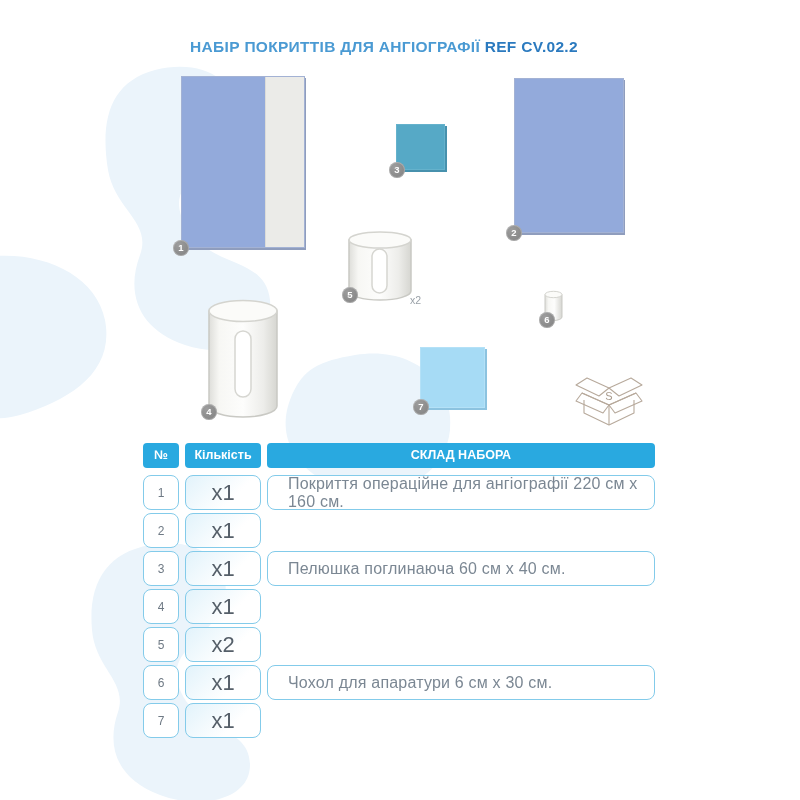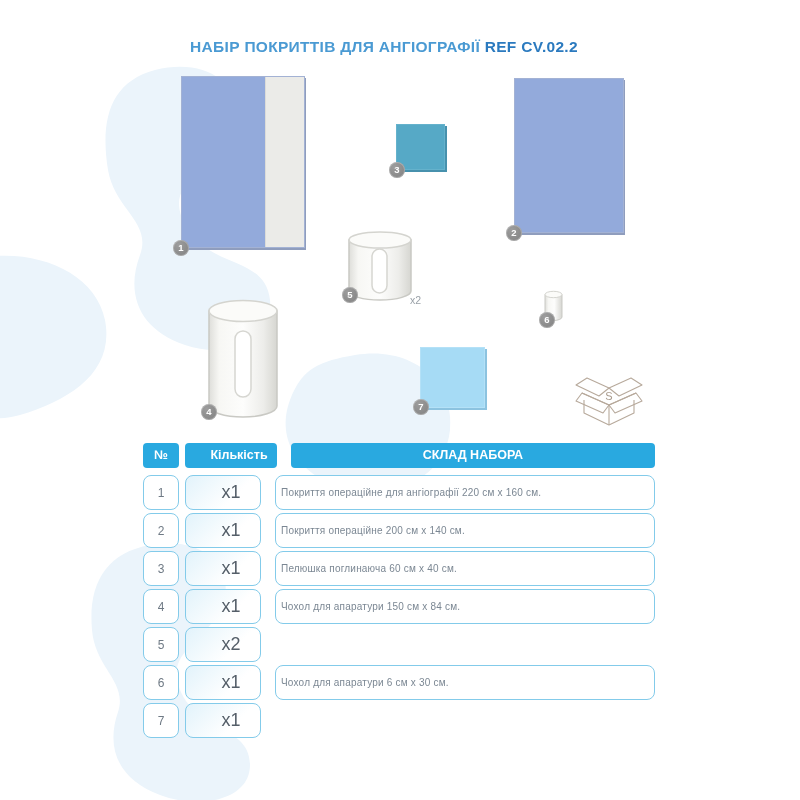--- a/index.html
+++ b/index.html
@@ -101,46 +101,46 @@
     background: #29a9e0;
     color: #ffffff;
     font-weight: bold;
     font-size: 12.5px;
     border-radius: 4px;
     height: 25px;
     line-height: 25px;
     text-align: center;
   }
   .col-num  { width: 36px; flex: 0 0 36px; }
-  .col-qty  { width: 76px; flex: 0 0 76px; padding-left: 16px; }
-  .col-desc { flex: 1 1 auto; margin-left: 8px; }
+  .col-qty  { width: 76px; flex: 0 0 76px; }
+  .col-desc { flex: 1 1 auto; }
 
   .t-row { display: flex; gap: 6px; margin-bottom: 3px; }
   .c-cell {
     box-sizing: border-box;
     border: 1.5px solid #83cbea;
     border-radius: 8px;
     height: 35px;
     background: #ffffff;
     display: flex;
     align-items: center;
     justify-content: center;
   }
   .c-num { color: #6f7a85; font-size: 12px; }
   .c-qty {
     color: #555f69;
-    font-size: 18px;
+    font-size: 22px;
     font-weight: 400;
     background: linear-gradient(135deg, #e2f3fb 0%, #ffffff 65%);
   }
   .c-desc {
     justify-content: flex-start;
-    padding-left: 5px;
+    padding-left: 20px;
     color: #7b8793;
-    font-size: 10px;
+    font-size: 16px;
     letter-spacing: 0.2px;
   }
 </style>
 </head>
 <body>
 
 <div class="page">
 
   <svg class="bg-blobs" viewBox="0 0 800 800" aria-hidden="true">
     <g fill="#ebf4fb">
@@ -241,33 +241,31 @@
     <div>
   <div class="t-row">
     <div class="c-cell c-num col-num">1</div>
     <div class="c-cell c-qty col-qty">x1</div>
     <div class="c-cell c-desc col-desc">Покриття операційне для ангіографії 220 см х 160 см.</div>
   </div>
 
   <div class="t-row">
     <div class="c-cell c-num col-num">2</div>
     <div class="c-cell c-qty col-qty">x1</div>
-    <div class="c-cell c-desc col-desc">Покриття операційне 200 см х 140 см.</div>
   </div>
 
   <div class="t-row">
     <div class="c-cell c-num col-num">3</div>
     <div class="c-cell c-qty col-qty">x1</div>
     <div class="c-cell c-desc col-desc">Пелюшка поглинаюча 60 см х 40 см.</div>
   </div>
 
   <div class="t-row">
     <div class="c-cell c-num col-num">4</div>
     <div class="c-cell c-qty col-qty">x1</div>
-    <div class="c-cell c-desc col-desc">Чохол для апаратури 150 см х 84 см.</div>
   </div>
 
   <div class="t-row">
     <div class="c-cell c-num col-num">5</div>
     <div class="c-cell c-qty col-qty">x2</div>
   </div>
 
   <div class="t-row">
     <div class="c-cell c-num col-num">6</div>
     <div class="c-cell c-qty col-qty">x1</div>

